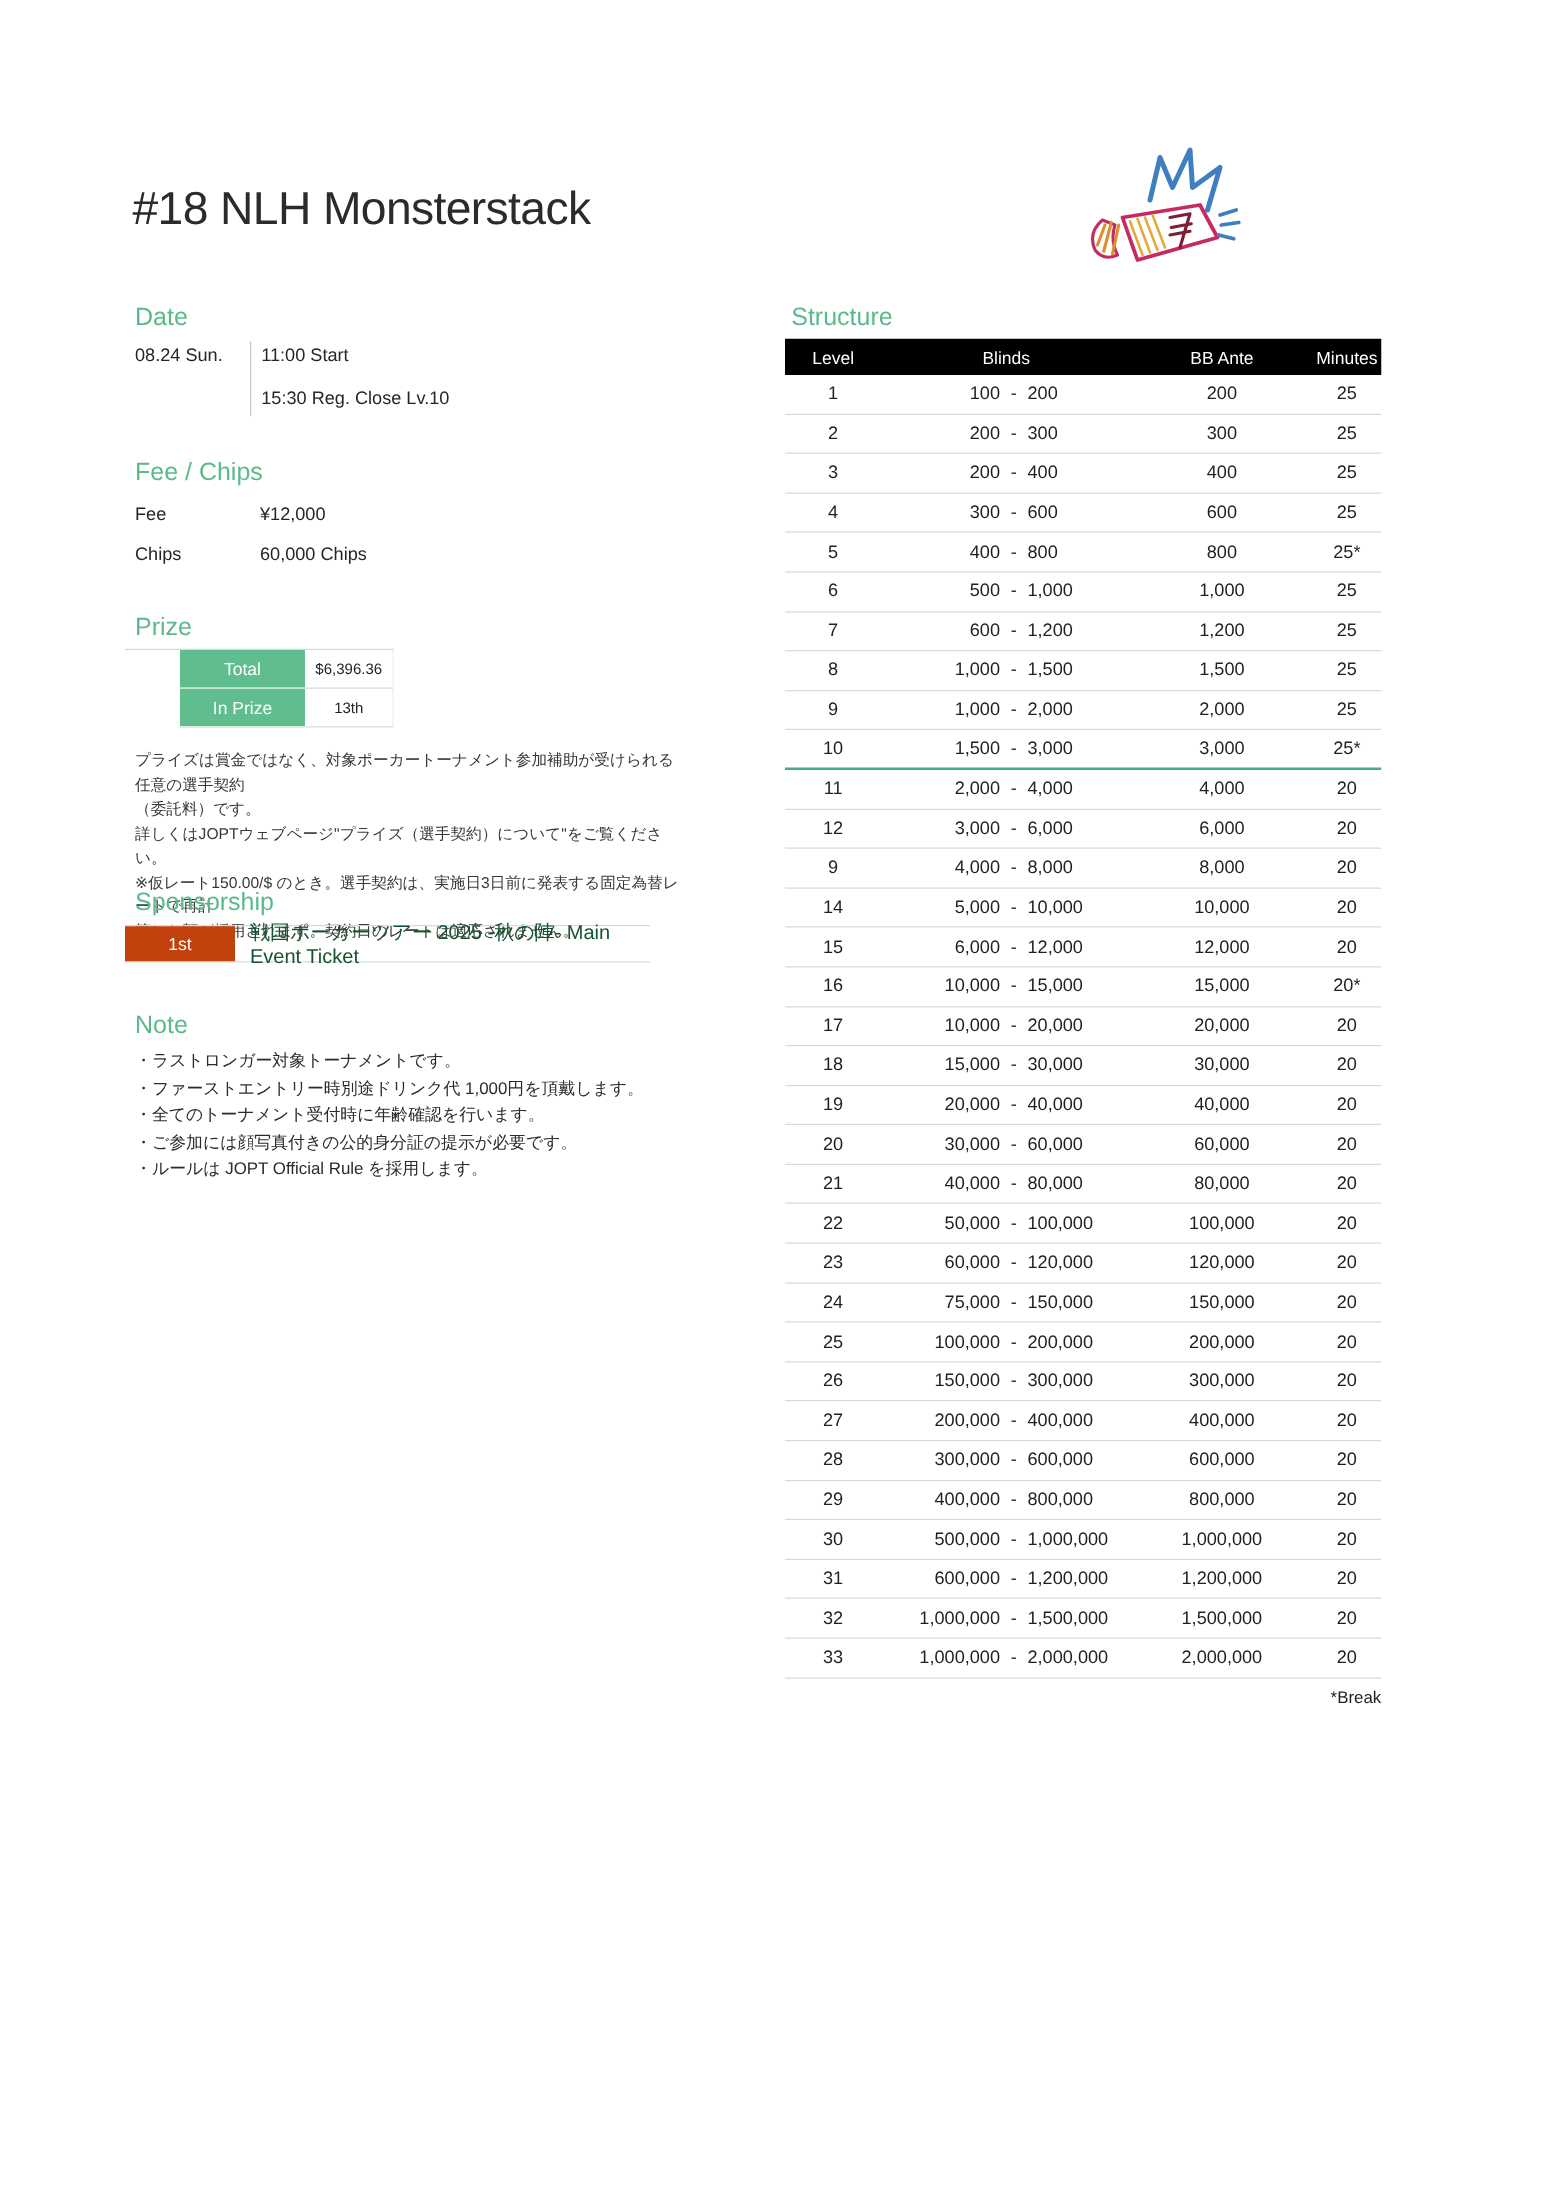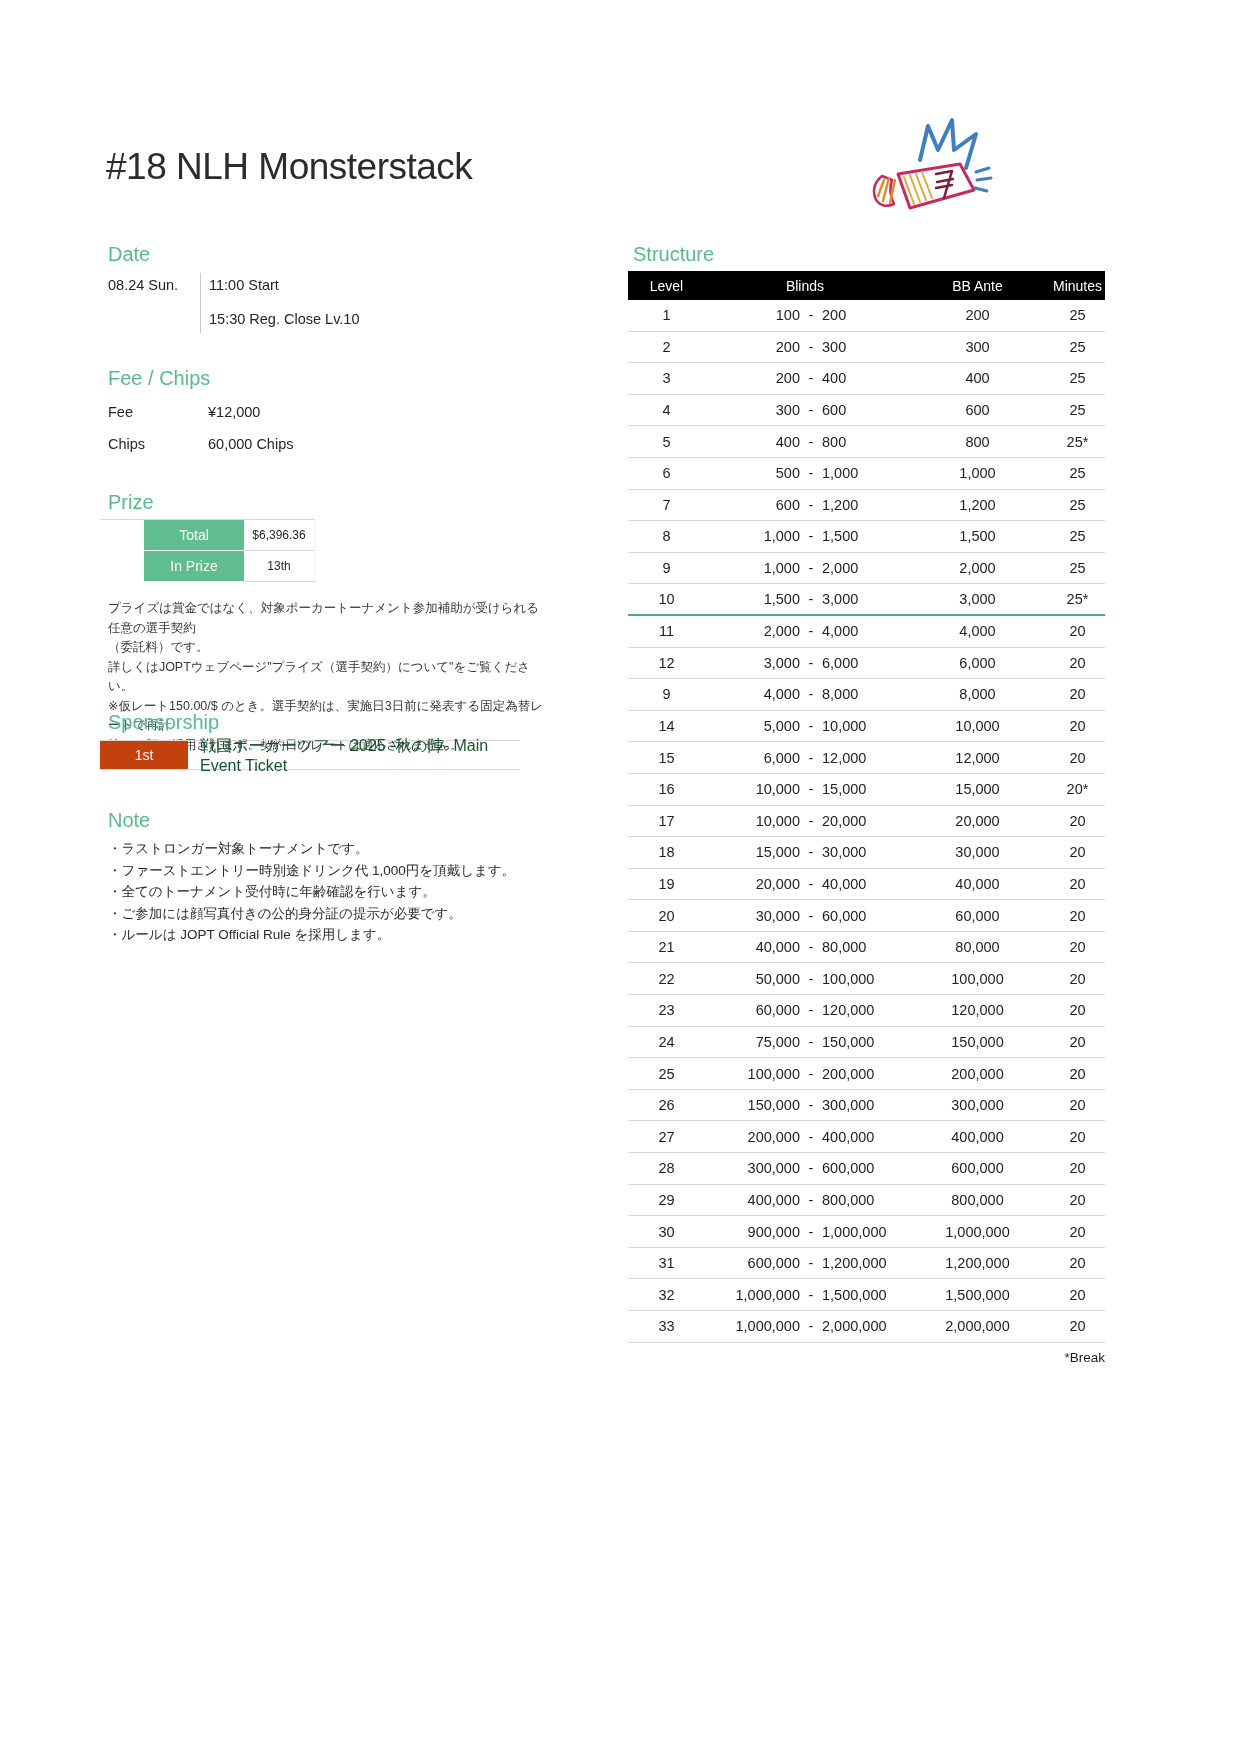--- a/index.html
+++ b/index.html
@@ -421,21 +421,21 @@
             <span class="sb">400,000</span>
             <span class="dash">-</span>
             <span class="bb">800,000</span>
           </div>
           <div class="c-ante">800,000</div>
           <div class="c-min">20</div>
         </div>
         <div class="srow">
           <div class="c-level">30</div>
           <div class="c-blinds">
-            <span class="sb">900,000</span>
+            <span class="sb">500,000</span>
             <span class="dash">-</span>
             <span class="bb">1,000,000</span>
           </div>
           <div class="c-ante">1,000,000</div>
           <div class="c-min">20</div>
         </div>
         <div class="srow">
           <div class="c-level">31</div>
           <div class="c-blinds">
             <span class="sb">600,000</span>

